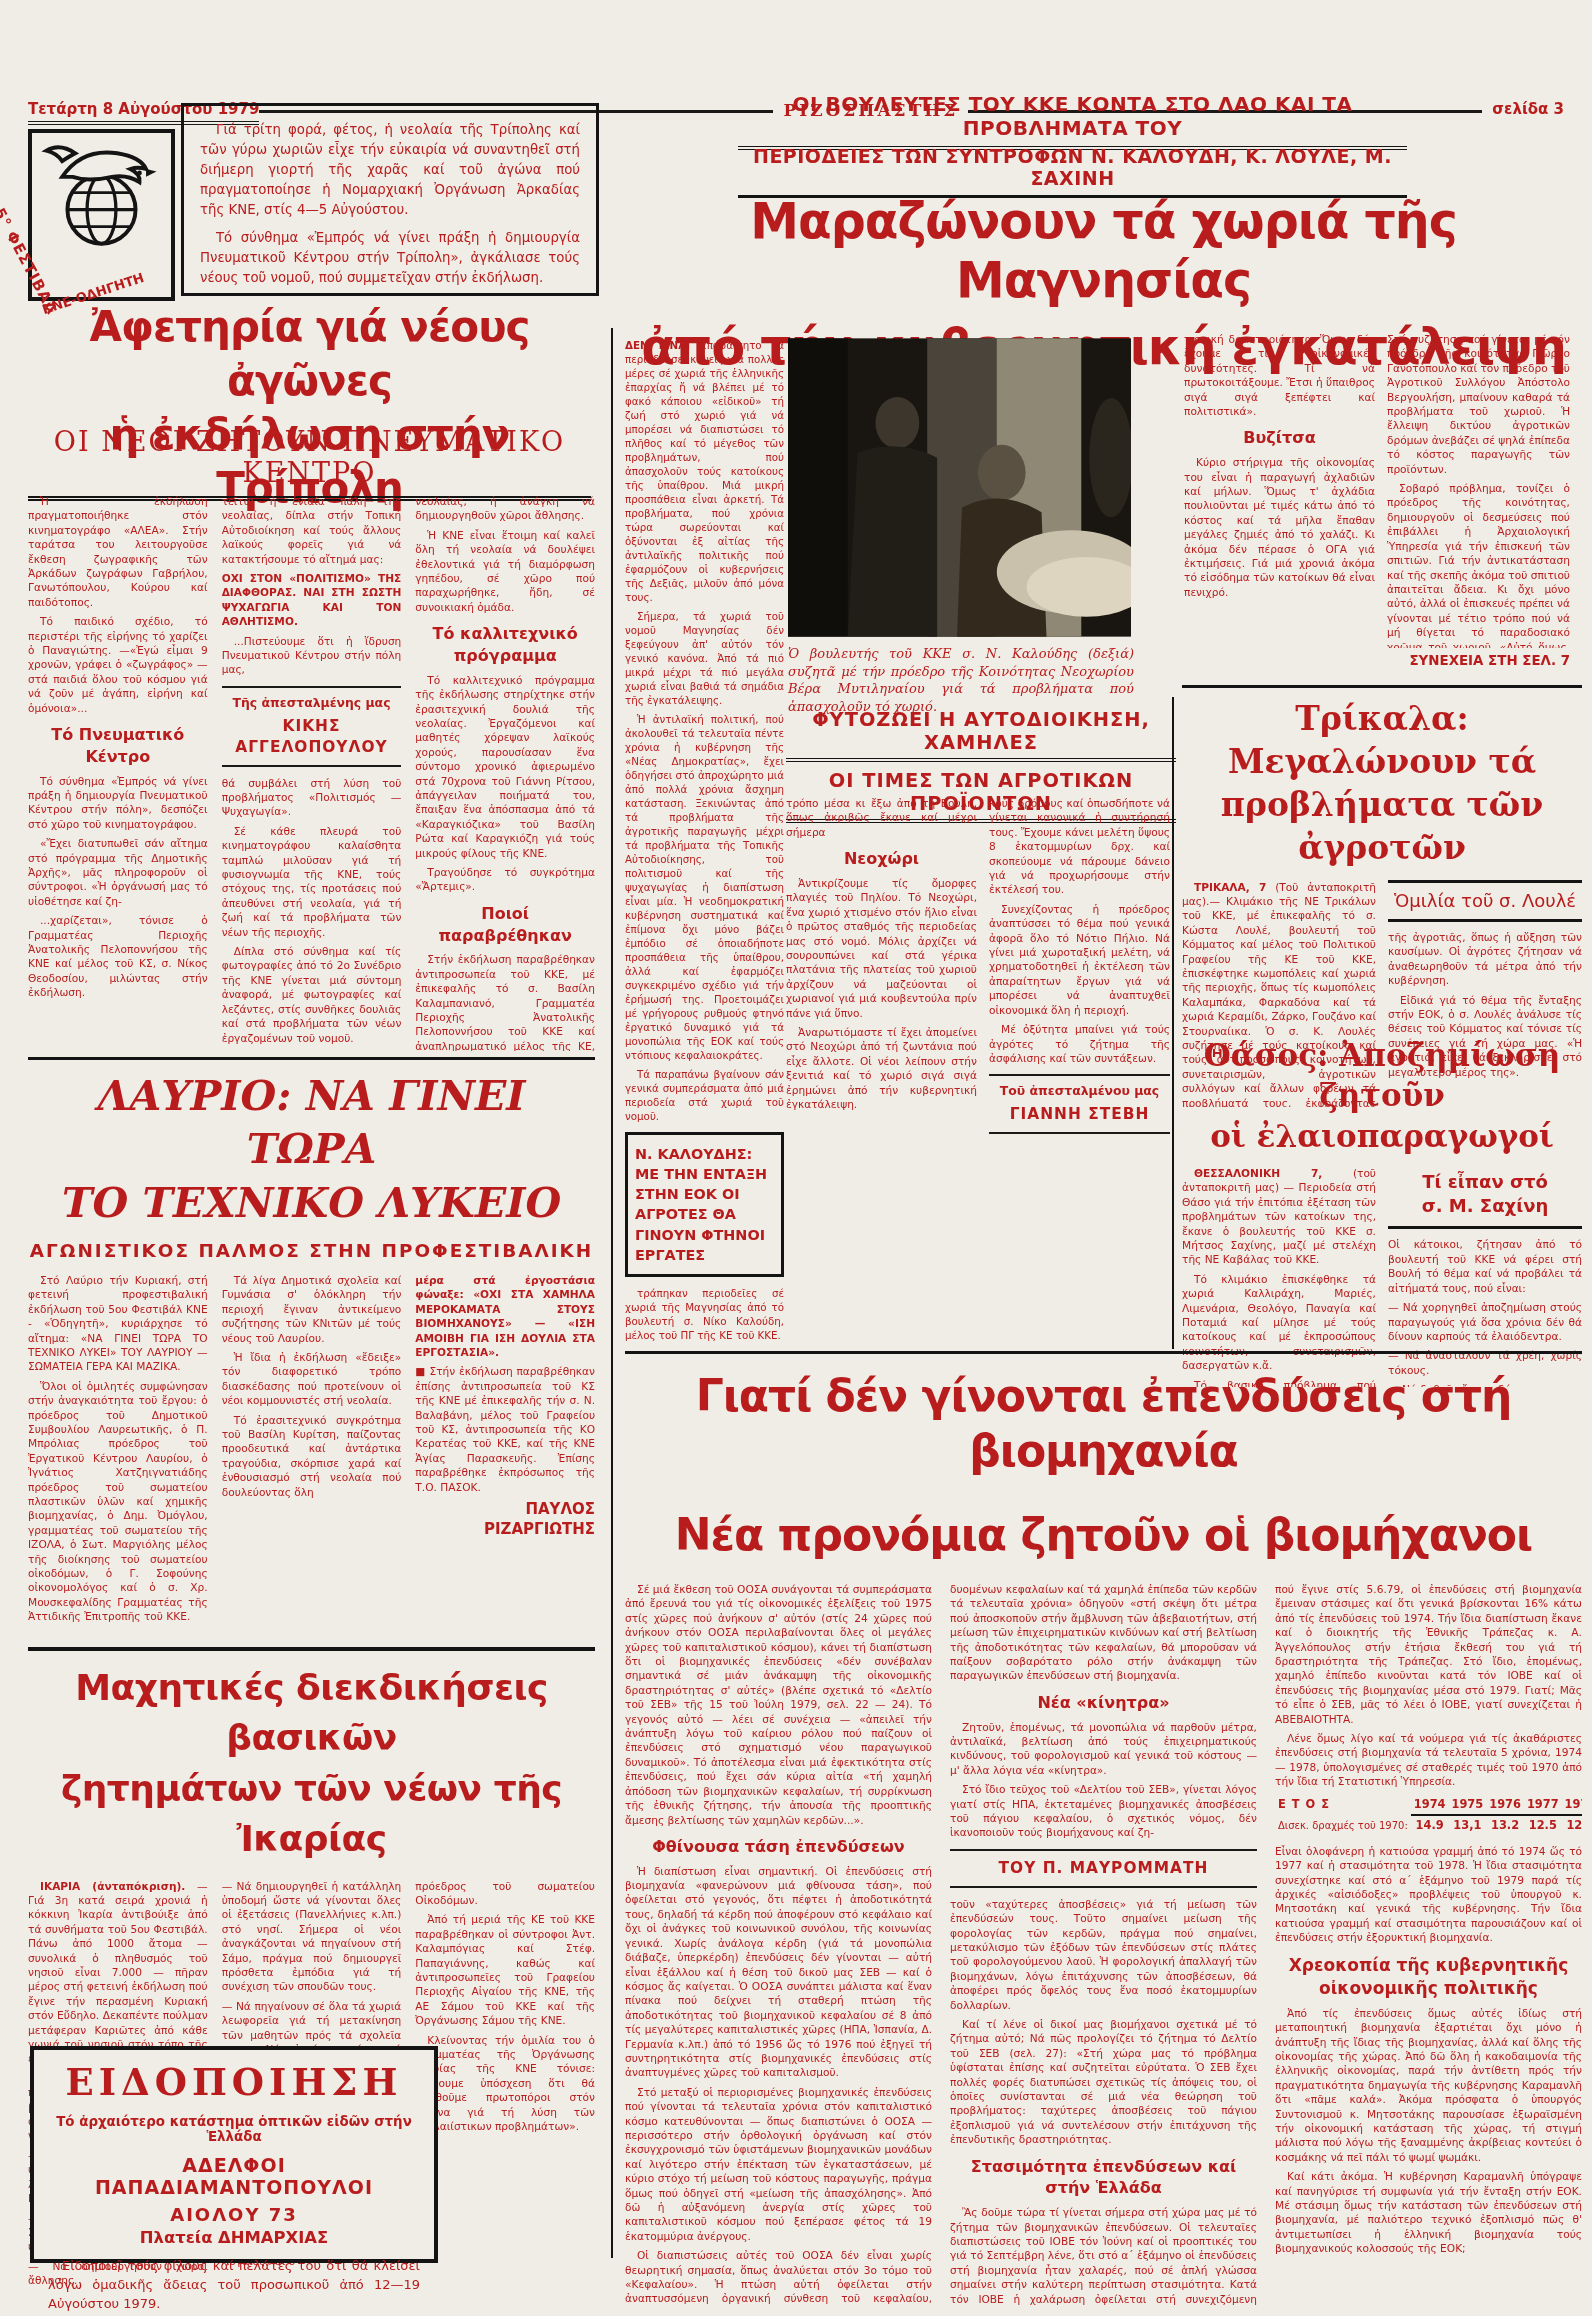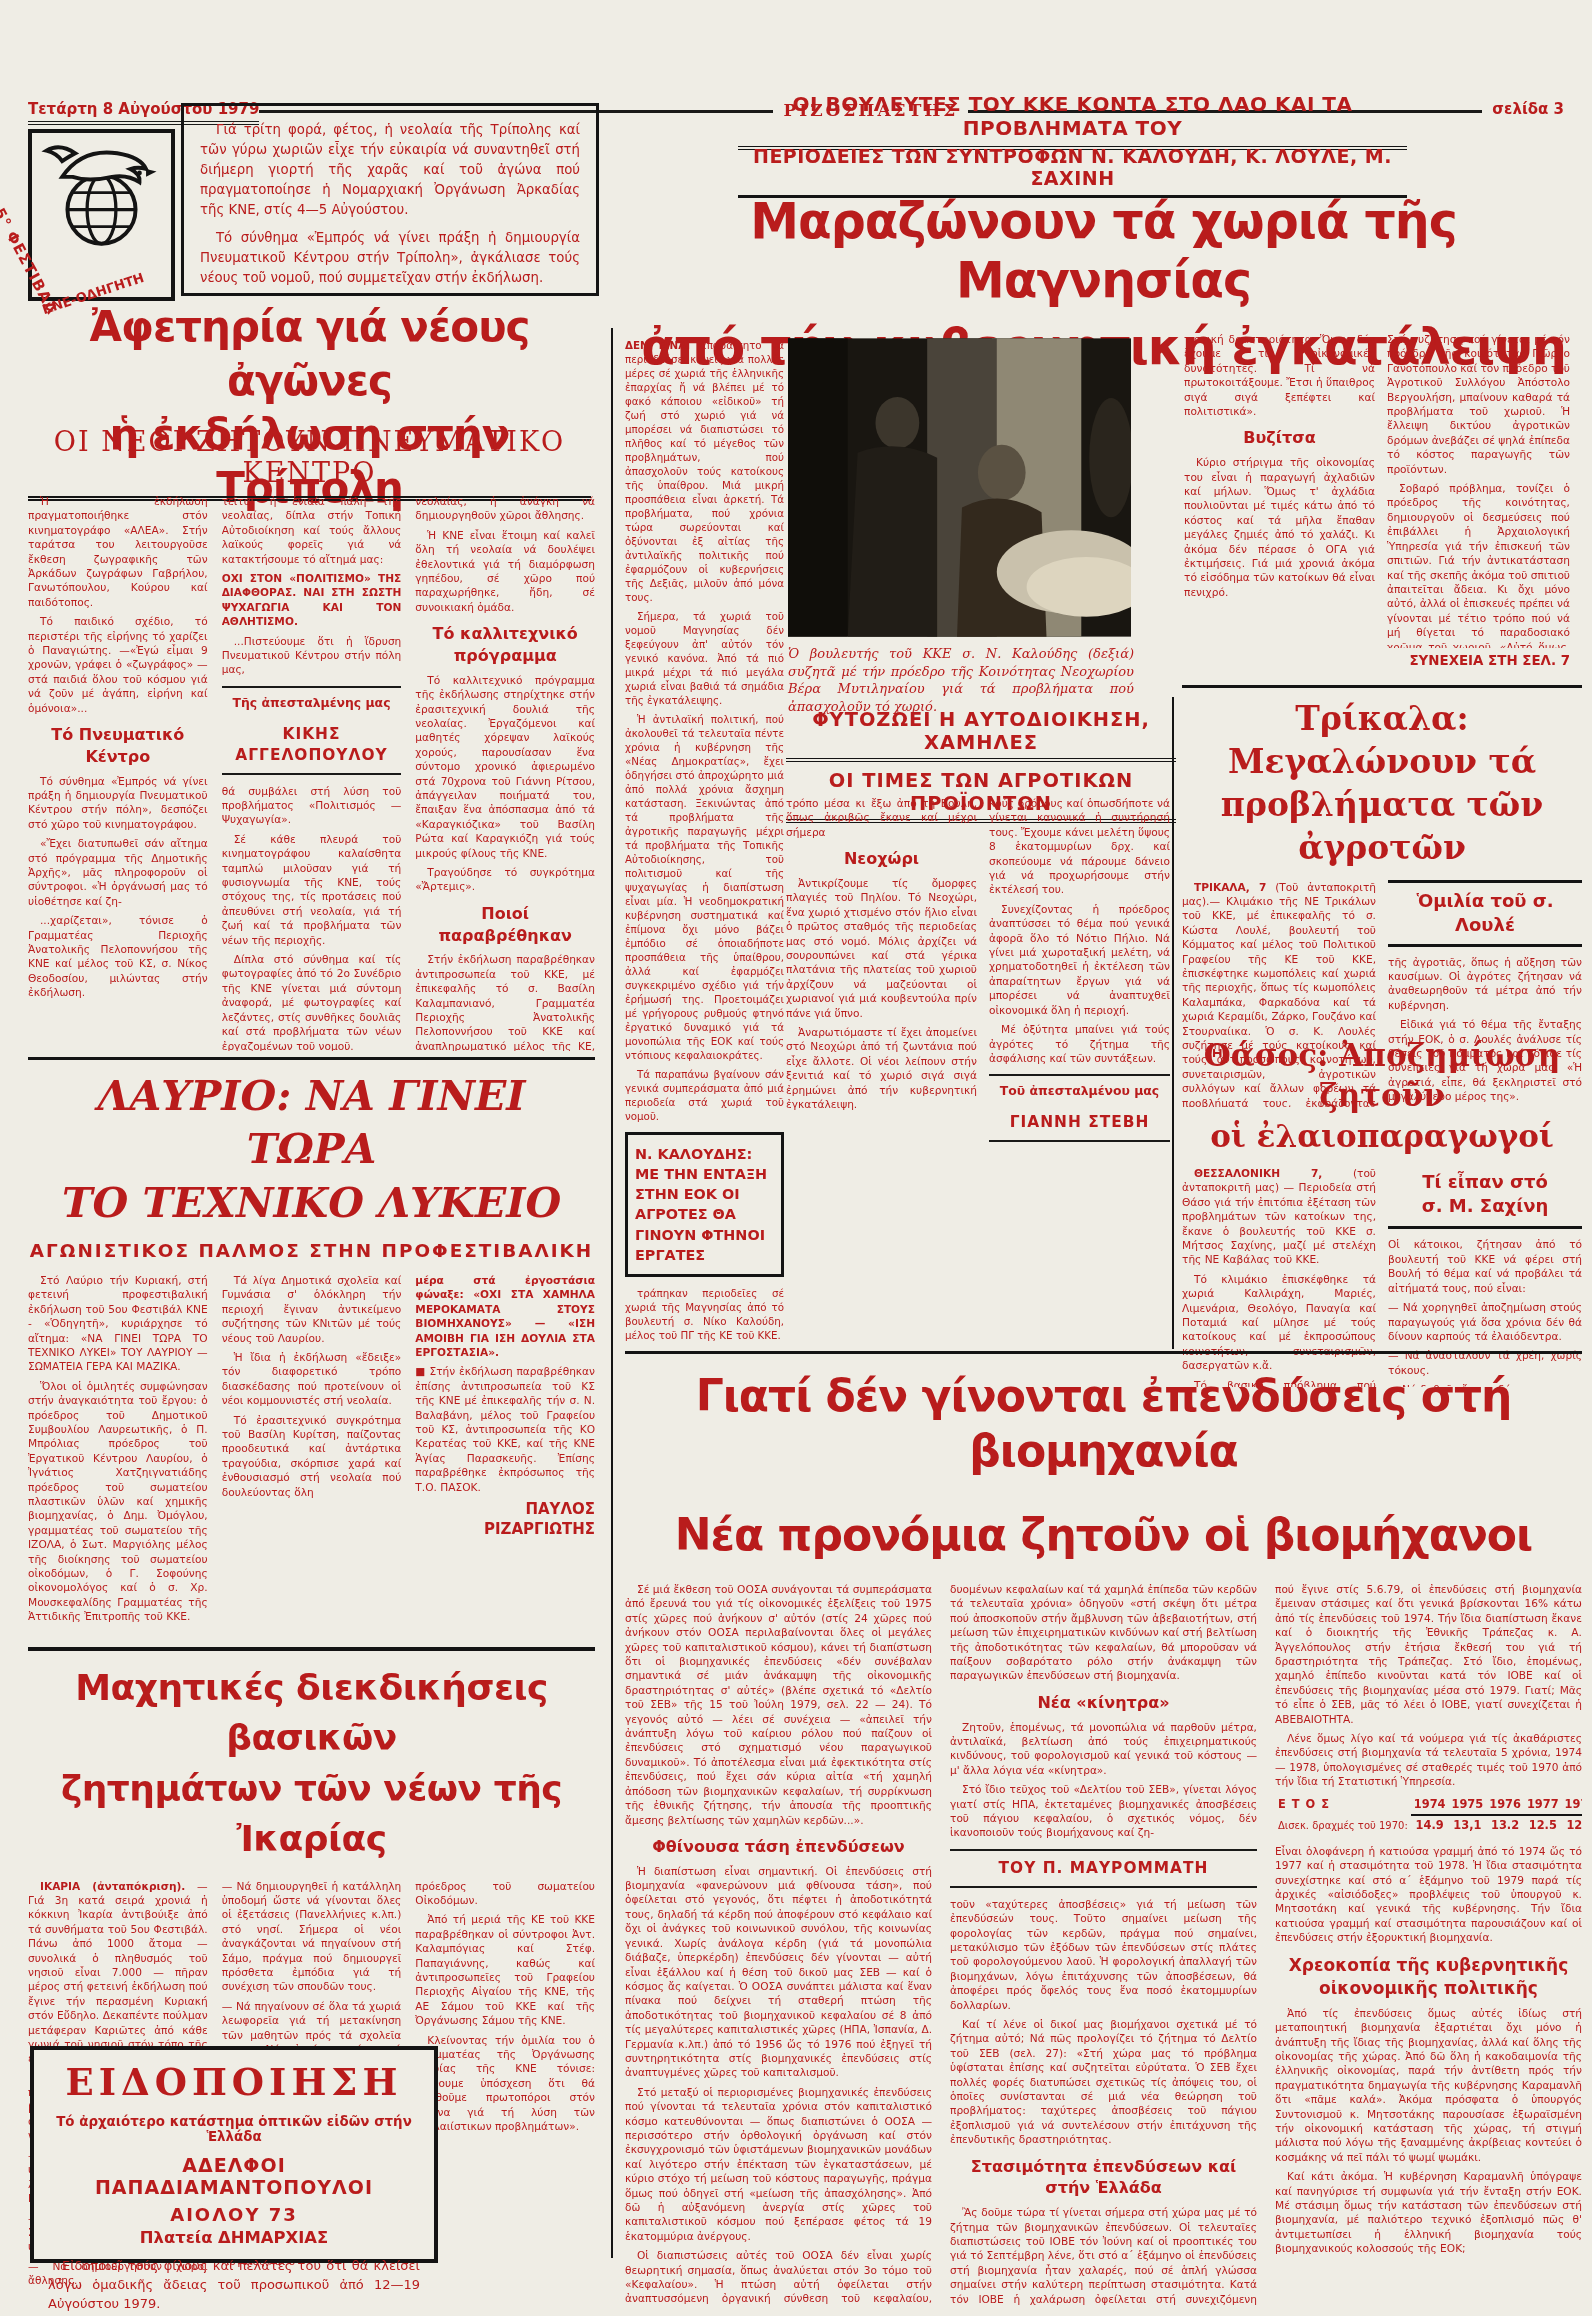--- a/index.html
+++ b/index.html
@@ -15,21 +15,21 @@
   
   .col{font-size:10.6px;line-height:1.36;text-align:justify;overflow:hidden;}
   .col p{margin:0 0 5px;text-indent:12px;}
   .col p.noind{text-indent:0;}
   .bhead{font-weight:bold;text-align:center;font-size:16px;margin:9px 0 6px;text-indent:0;}
   .lead-in{font-weight:bold;}
   .slogan{font-weight:bold;}
   .byline-box{border-top:2px solid #1a1a18;border-bottom:2px solid #1a1a18;text-align:center;
               padding:7px 2px;margin:9px 0;}
   .byline-box .lbl{font-size:12.4px;font-weight:bold;}
-  .byline-box .nm{font-size:15.4px;font-weight:bold;letter-spacing:1px;margin-top:12px;}
+  .byline-box .nm{font-size:15.4px;font-weight:bold;letter-spacing:1px;margin-top:4px;}
   .byline-right{font-weight:bold;text-align:right;font-size:15px;}
   .cols3{display:flex;gap:14px;}
   .cols3>div{flex:1;}
   .cols2{display:flex;gap:12px;}
   .cols2>div{flex:1;}
   
   .logo-box{border:4px solid #141414;background:#efede5;}
   .logo-rot1{position:absolute;left:-26px;top:72px;transform:rotate(62deg);transform-origin:left top;
              font-weight:bold;font-size:15px;letter-spacing:1px;}
   .logo-rot2{position:absolute;left:8px;bottom:-4px;transform:rotate(-18deg);font-weight:bold;font-size:13px;}
@@ -44,21 +44,21 @@
           border-bottom:4px double #141414;padding-bottom:6px;}
   .kicker2{font-weight:800;font-size:19px;text-align:center;letter-spacing:0.5px;
            border-bottom:3px solid #141414;padding-bottom:6px;}
   .mag-headline{font-weight:800;font-size:49px;letter-spacing:-1px;line-height:1.2;text-align:center;}
   .mag-box{border:3px solid #141414;padding:9px 7px;margin:9px 0;font-weight:800;
            font-size:14.4px;line-height:1.4;text-align:left;text-indent:0 !important;}
   .mag-sub div{font-weight:800;font-size:19.4px;letter-spacing:1px;text-align:center;
                border-bottom:4px double #141414;padding-bottom:4px;margin-bottom:7px;}
   .caption{font-family:"DejaVu Serif",serif;font-style:italic;font-size:13px;line-height:1.35;text-align:justify;}
   .serif-headline{font-family:"DejaVu Serif",serif;font-weight:bold;font-size:33px;line-height:1.3;text-align:center;}
-  .sub-box{border-top:3px solid #141414;border-bottom:3px solid #141414;font-weight:700;
+  .sub-box{border-top:3px solid #141414;border-bottom:3px solid #141414;font-weight:400;
            font-size:18px;text-align:center;padding:6px 0;margin-bottom:8px;}
   .sub-box2{border-bottom:3px solid #141414;font-weight:800;font-size:18px;text-align:center;
             padding:4px 0 8px;margin-bottom:8px;line-height:1.35;}
   .rule-h{background:#141414;}
   .rule-v{background:#141414;}
   
   .lav-headline{font-family:"DejaVu Serif",serif;font-style:italic;font-weight:bold;font-size:41px;
                 line-height:1.3;text-align:center;}
   .lav-subhead{font-weight:800;font-size:18.4px;letter-spacing:2px;text-align:center;margin-top:10px;}
   

